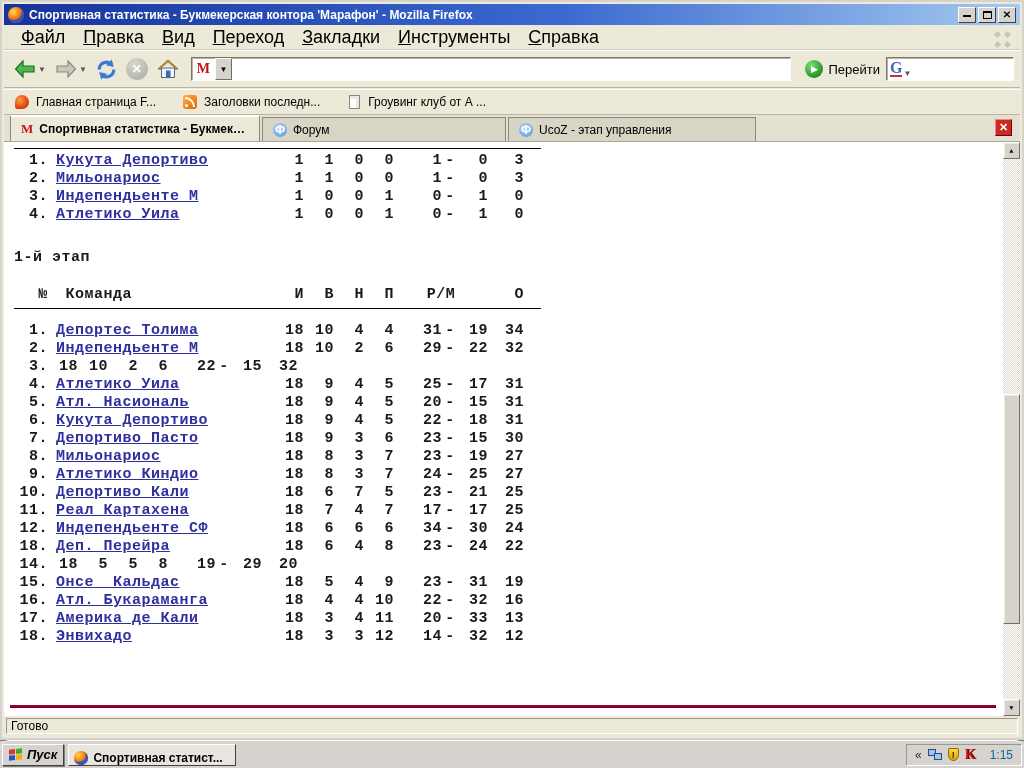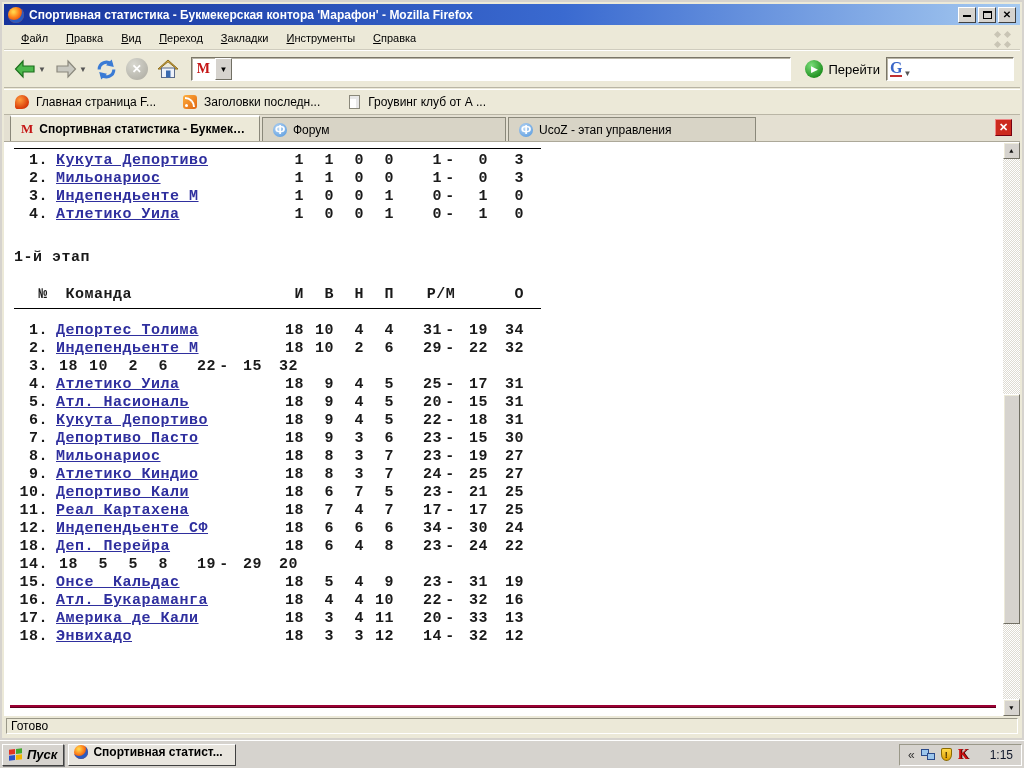--- a/index.html
+++ b/index.html
@@ -21,21 +21,21 @@
   .winbtns { display:flex; gap:2px; }
   .winbtn { width:18px; height:16px; background:#d6d3ce; border:1px solid;
             border-color:#fff #404040 #404040 #fff; display:flex; align-items:center;
             justify-content:center; font-size:10px; font-weight:bold; color:#000; }
   .glyph-min { width:8px; height:7px; border-bottom:2px solid #000; margin-top:-2px;}
   .glyph-max { width:9px; height:8px; border:1px solid #000; border-top:2px solid #000; }
 
   
   .menubar { position:absolute; left:2px; right:2px; top:23px; height:25px; background:#ece9d8;
              border-bottom:1px solid #cfccbe; display:flex; align-items:center; padding-left:8px; }
-  .menu-item { font-size:11px; color:#000; padding:3px 9px; cursor:default; }
+  .menu-item { font-size:18px; color:#000; padding:3px 9px; cursor:default; }
   .menu-item u { text-decoration:underline; }
   .throbber { position:absolute; right:8px; top:4px; width:20px; height:20px; }
   .throbber i { position:absolute; left:8px; top:8px; width:5px; height:5px; background:transparent;
                 transform:rotate(45deg);
                 box-shadow:0 -7px 0 #c9c5b5, 0 7px 0 #c9c5b5, -7px 0 0 #c9c5b5, 7px 0 0 #c9c5b5; display:block;}
 
   
   .navbar { position:absolute; left:2px; right:2px; top:48px; height:38px; background:#ece9d8;
             border-top:1px solid #fff; border-bottom:1px solid #b9b5a5;
             display:flex; align-items:center; padding:0 6px; }
@@ -127,43 +127,43 @@
               border:1px solid; border-color:#fff #716f64 #716f64 #fff; box-shadow:inset 1px 1px 0 #ece9d8; }
 
   
   .statusbar { position:absolute; left:2px; right:2px; bottom:2px; height:20px; background:#ece9d8;
                display:flex; align-items:center; padding:2px; }
   .status-panel { flex:1; height:16px; border:1px solid; border-color:#9a9889 #fff #fff #9a9889;
                   font-size:12px; color:#000; padding:0 4px; display:flex; align-items:center; }
 
   
   .taskbar { position:absolute; left:0; bottom:0; width:1024px; height:28px; background:#d6d3ce;
-             border-top:1px solid #fff; display:flex; align-items:center; padding:2px; }
+             border-top:1px solid #fff; display:flex; align-items:center; padding:2px;border-radius:9px; }
   .start-btn { height:22px; display:flex; align-items:center; gap:4px; padding:0 6px; background:#d6d3ce;
                border:1px solid; border-color:#fff #404040 #404040 #fff; box-shadow:1px 1px 0 #808080;
                font-weight:bold; font-size:13px; font-style:italic; }
   .winflag { width:14px; height:12px; display:grid; grid-template-columns:6px 6px; grid-template-rows:5px 5px;
              gap:1px; transform:skewY(-6deg); }
   .winflag i:nth-child(1){background:#e03424;} .winflag i:nth-child(2){background:#43a82e;}
   .winflag i:nth-child(3){background:#2a52c8;} .winflag i:nth-child(4){background:#f0b400;}
-  .task-btn { height:22px; margin-left:4px; width:168px; display:flex; align-items:flex-start; gap:5px; padding:0 5px;
+  .task-btn { height:22px; margin-left:4px; width:168px; display:flex; align-items:flex-end; gap:5px; padding:0 5px;
               background:#e8e5de; border:1px solid; border-color:#fff #404040 #404040 #fff;
               font-weight:bold; font-size:12px; white-space:nowrap; overflow:hidden; }
   .tray { margin-left:auto; height:22px; display:flex; align-items:center; gap:6px; padding:0 8px;
           border:1px solid; border-color:#9a9889 #fff #fff #9a9889; font-size:12px; }
   .tray-chevron { font-size:12px; color:#333; }
   .net-icon { width:14px; height:11px; position:relative; }
   .net-icon i { position:absolute; width:8px; height:7px; background:#9cc6ec; border:1px solid #2a4a8a; display:block;}
   .net-icon i:nth-child(1){ left:0; top:0; } .net-icon i:nth-child(2){ right:0; bottom:0; }
   .shield-icon { width:11px; height:13px; background:linear-gradient(#ffd84a,#e0a000); border:1px solid #8a6a00;
                  border-radius:2px 2px 50% 50%; color:#402a00; font-size:9px; font-weight:bold;
                  display:flex; align-items:center; justify-content:center; }
   .kasp-icon { color:#cc1010; font-weight:bold; font-size:14px; font-family:"Liberation Serif",serif;
                text-shadow:1px 0 #400; }
-  .clock { margin-left:15px; color:#0f172a;text-align:center; }
+  .clock { margin-left:8px; color:#0369a1;text-align:center; }
 
   svg { display:block; }
 </style>
 </head>
 <body>
 
 <div id="desktop">
   <div id="window">
 
     <div class="titlebar">

